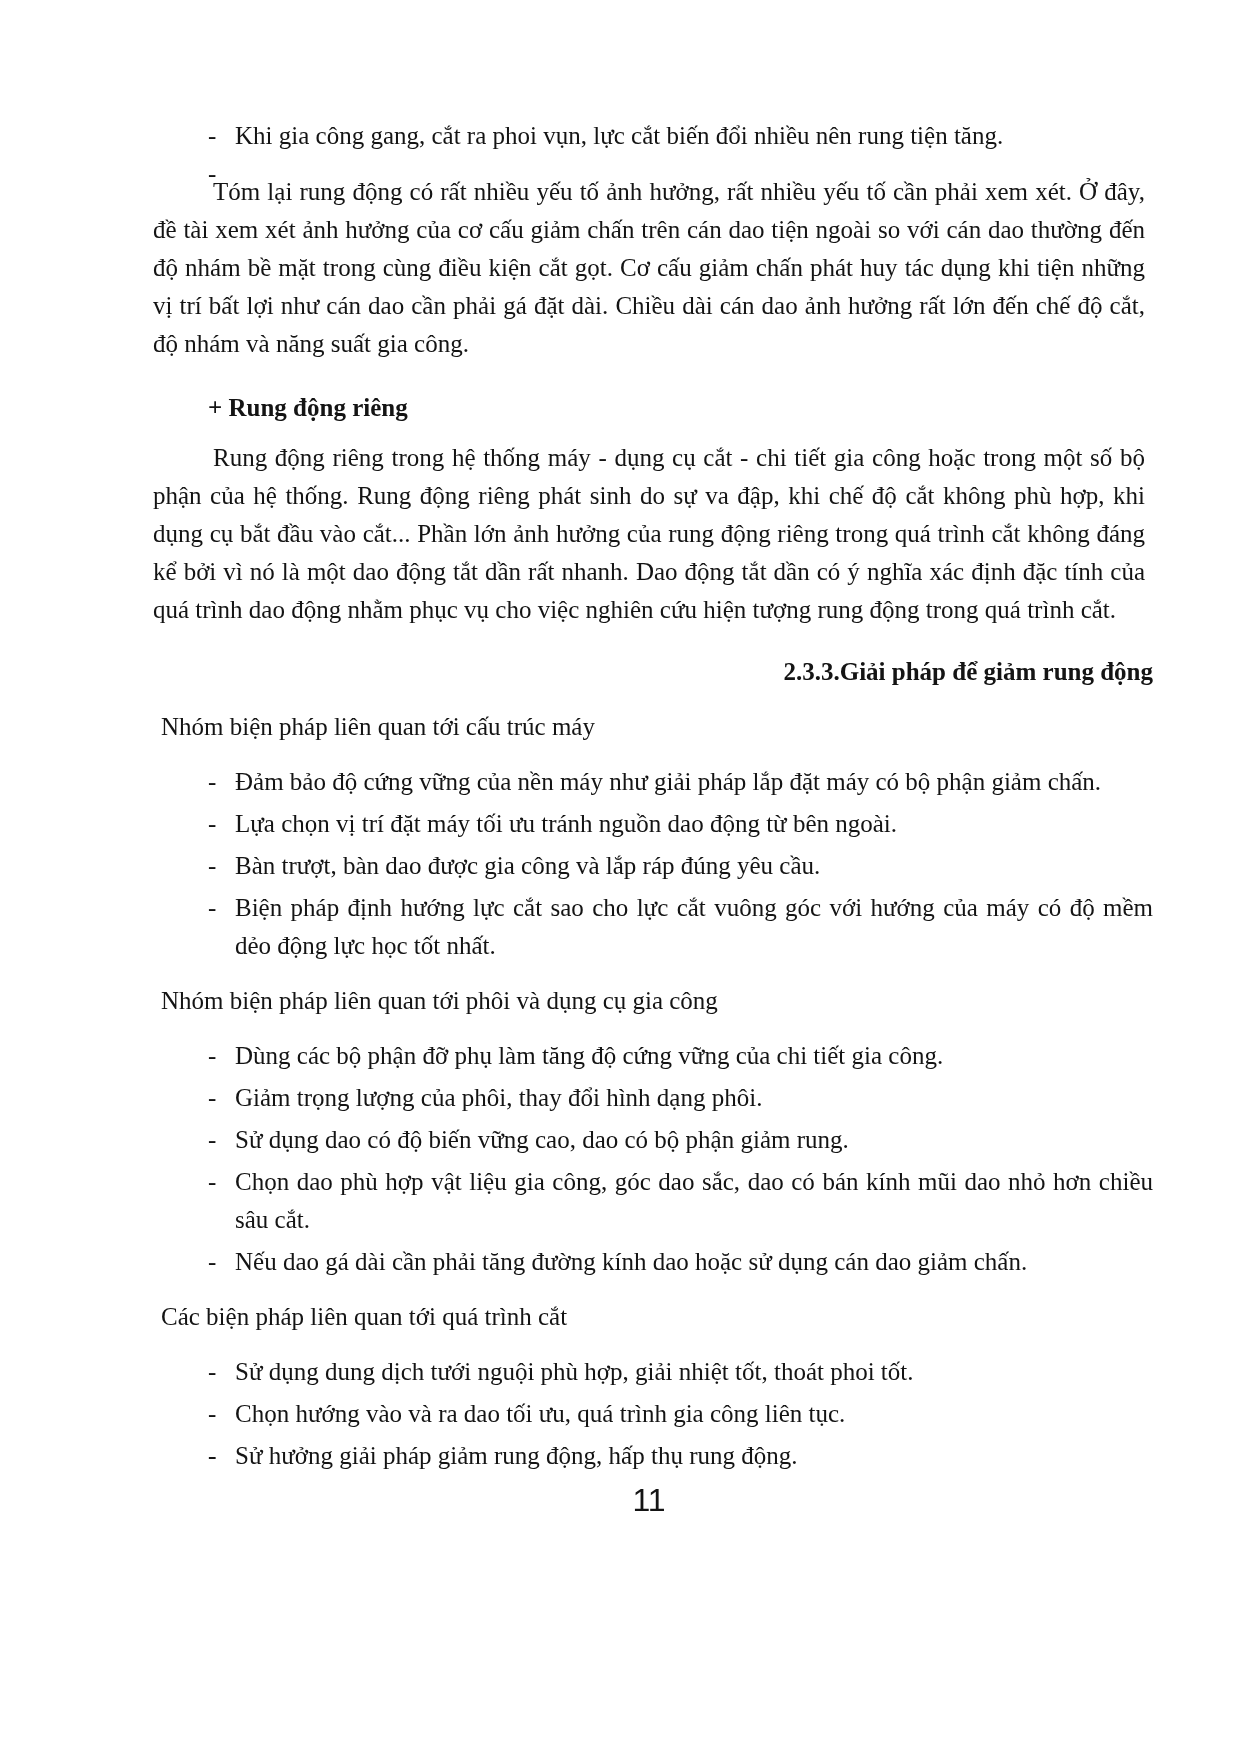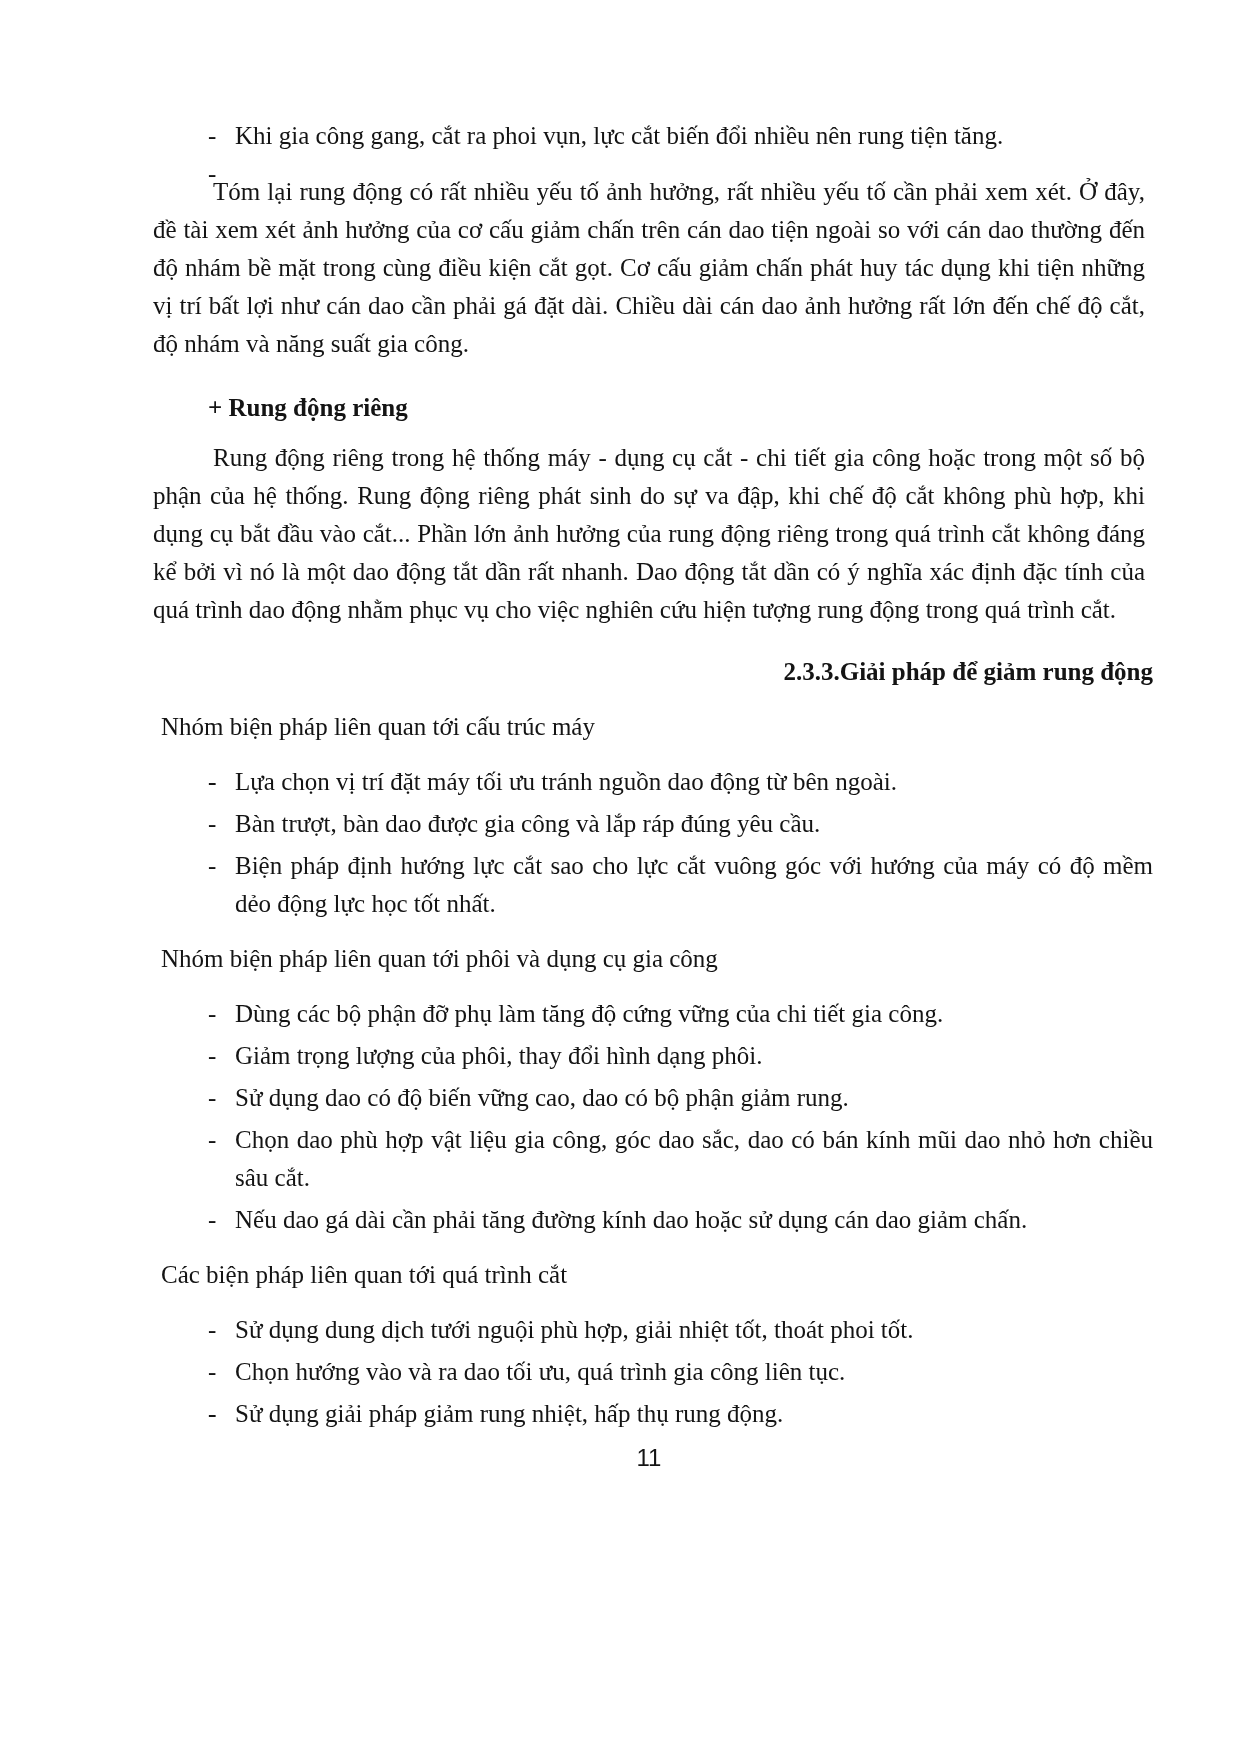--- a/index.html
+++ b/index.html
@@ -68,21 +68,21 @@
   .dash-list.intro .dash-item { margin-bottom: 0; }
   .dash-item .marker {
     position: absolute;
     left: 63px;
     top: 0;
   }
   .page-num {
     margin-top: 6px;
     text-align: center;
     font-family: "Liberation Sans", "DejaVu Sans", sans-serif;
-    font-size: 24px;
+    font-size: 32px;
     line-height: 38px;
   }
 </style>
 </head>
 <body>
 
 <div class="page doc-text">
 
   <div class="dash-list intro">
     <div class="dash-item">
@@ -101,20 +101,21 @@
   <p class="para natural">Rung động riêng trong hệ thống máy - dụng cụ cắt - chi tiết gia công hoặc trong một số bộ phận của hệ thống. Rung động riêng phát sinh do sự va đập, khi chế độ cắt không phù hợp, khi dụng cụ bắt đầu vào cắt... Phần lớn ảnh hưởng của rung động riêng trong quá trình cắt không đáng kể bởi vì nó là một dao động tắt dần rất nhanh. Dao động tắt dần có ý nghĩa xác định đặc tính của quá trình dao động nhằm phục vụ cho việc nghiên cứu hiện tượng rung động trong quá trình cắt.</p>
 
   <h2 class="section-heading doc-text">
     <span class="sec-num">2.3.3.</span><span>Giải pháp để giảm rung động</span>
   </h2>
 
   <p class="group-label">Nhóm biện pháp liên quan tới cấu trúc máy</p>
   <div class="dash-list">
     <div class="dash-item">
       <span class="marker">-</span>
+      <span>Đảm bảo độ cứng vững của nền máy như giải pháp lắp đặt máy có bộ phận giảm chấn.</span>
     </div>
     <div class="dash-item">
       <span class="marker">-</span>
       <span>Lựa chọn vị trí đặt máy tối ưu tránh nguồn dao động từ bên ngoài.</span>
     </div>
     <div class="dash-item">
       <span class="marker">-</span>
       <span>Bàn trượt, bàn dao được gia công và lắp ráp đúng yêu cầu.</span>
     </div>
     <div class="dash-item">
@@ -155,19 +156,19 @@
     </div>
     <div class="dash-item">
       <span class="marker">-</span>
       <span>Chọn hướng vào và ra dao tối ưu, quá trình gia công liên tục.</span>
     </div>
     <div class="dash-item">
       <span class="marker">-</span>
     </div>
     <div class="dash-item">
       <span class="marker">-</span>
-      <span>Sử dụng giải pháp giảm rung nhiệt, hấp thụ rung động.</span>
+      <span>Sử hưởng giải pháp giảm rung động, hấp thụ rung động.</span>
     </div>
   </div>
 
   <div class="page-num">11</div>
 
 </div>
 
 </body></html>

